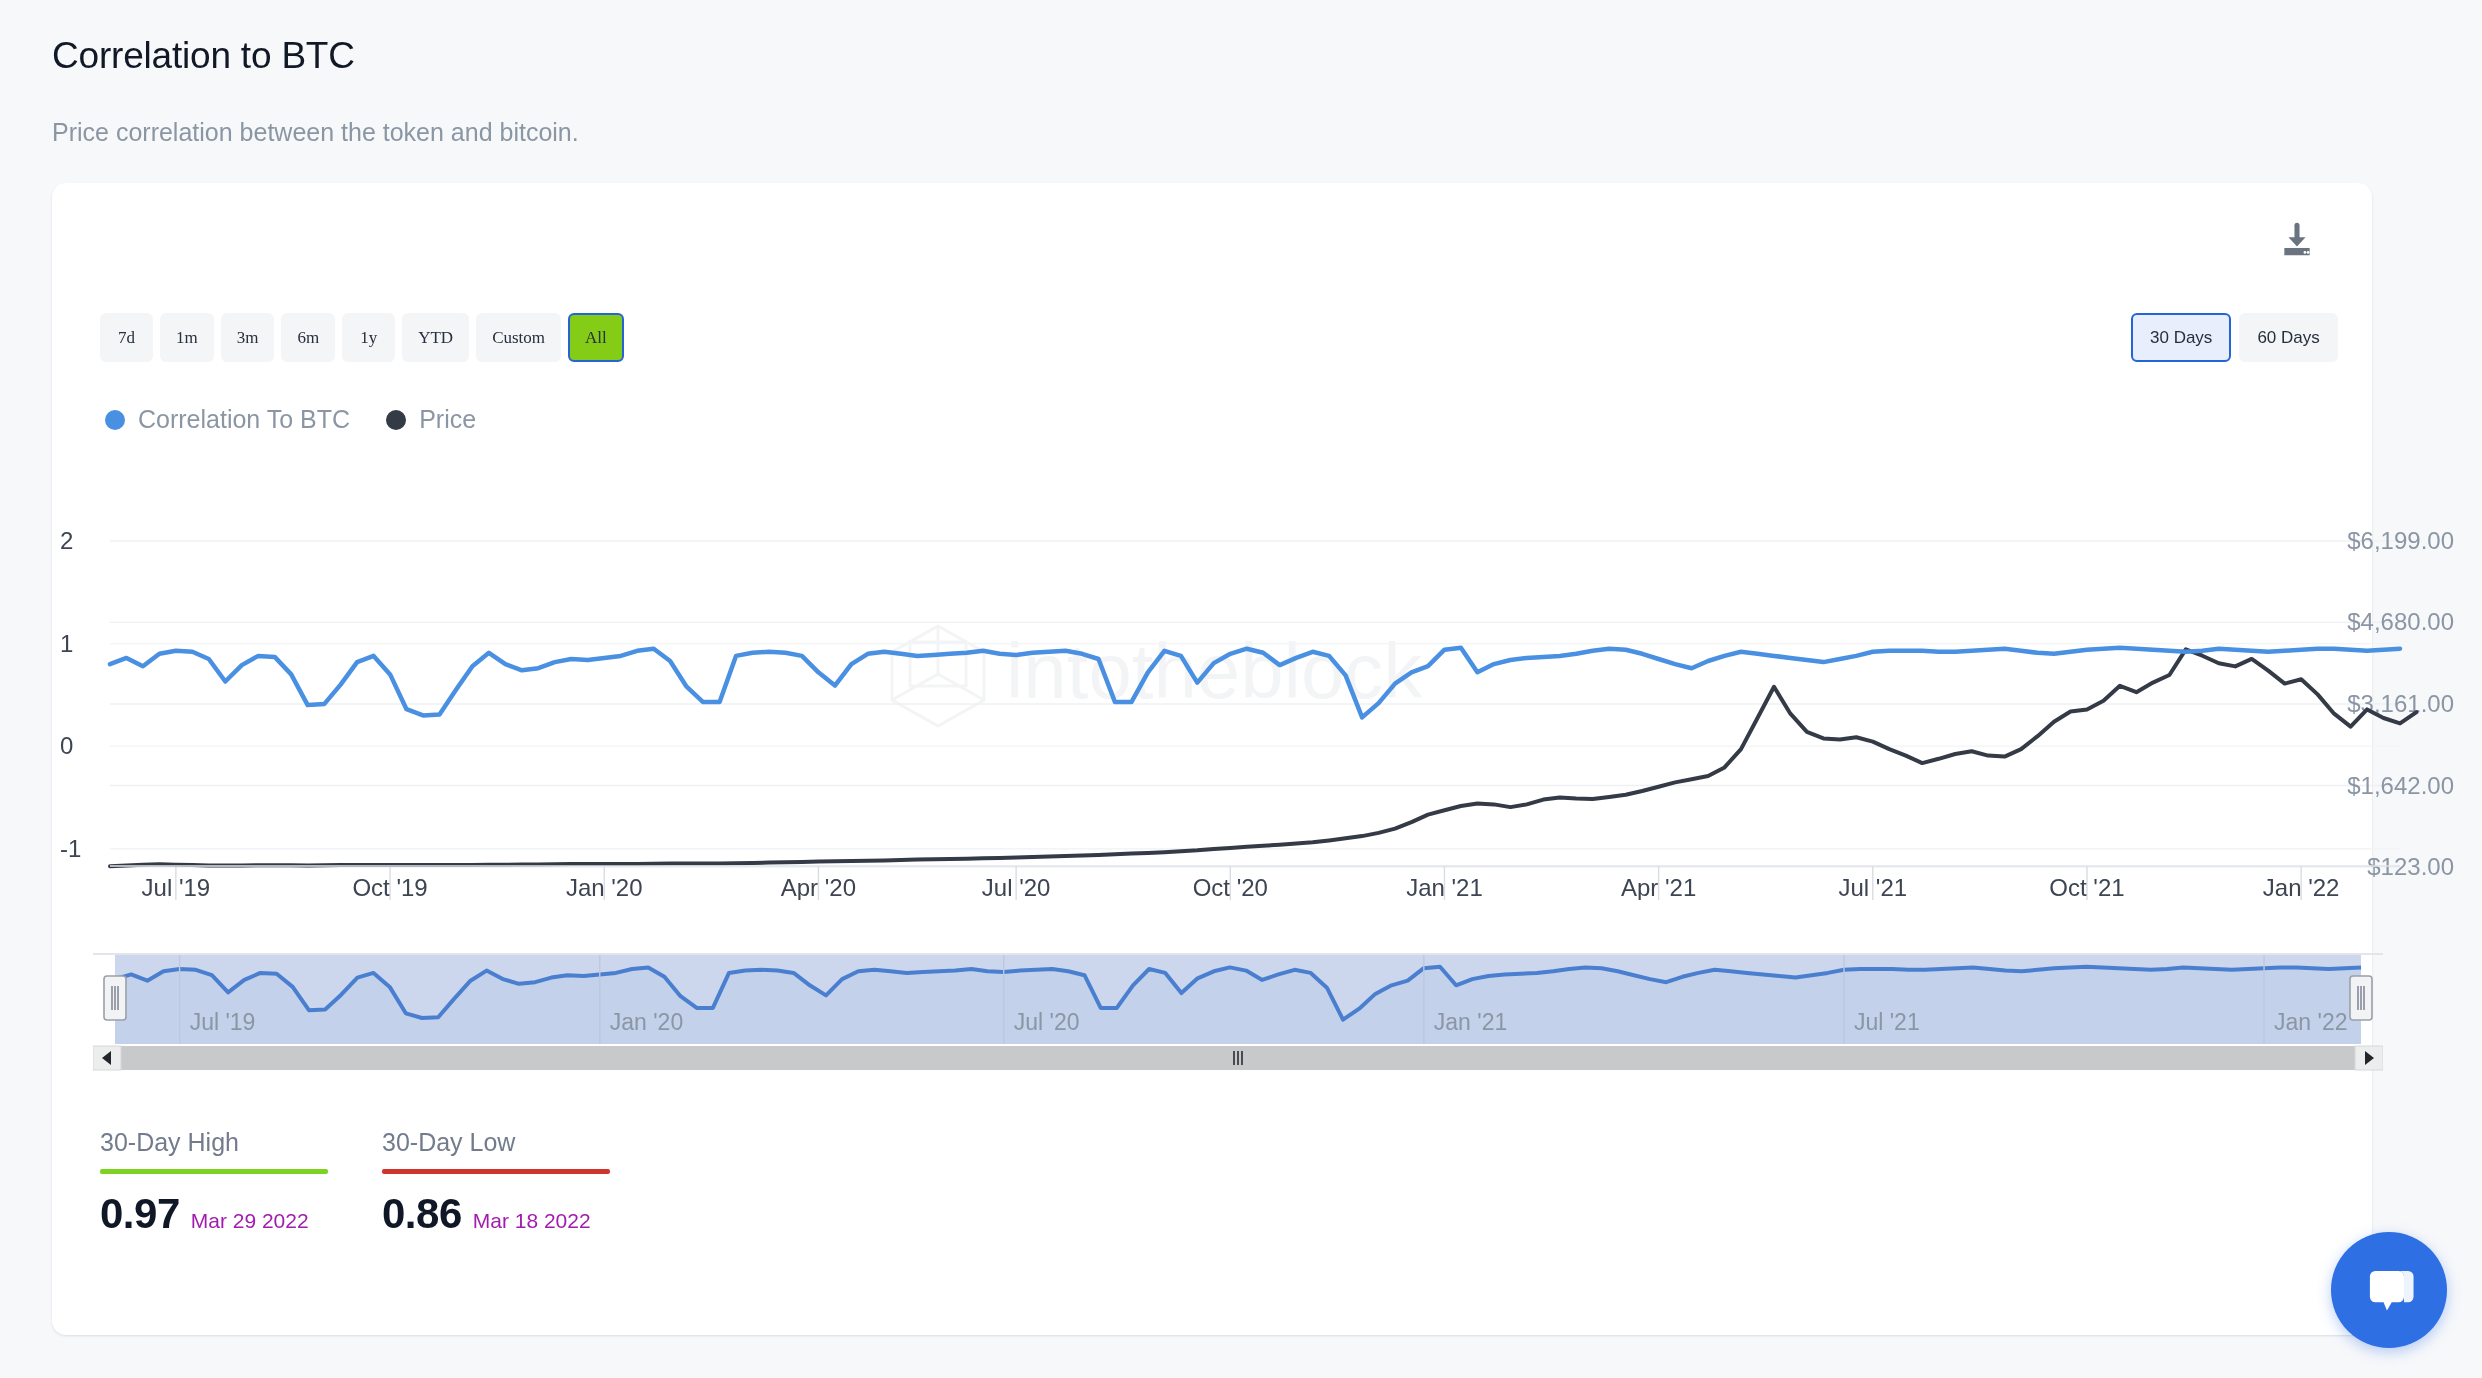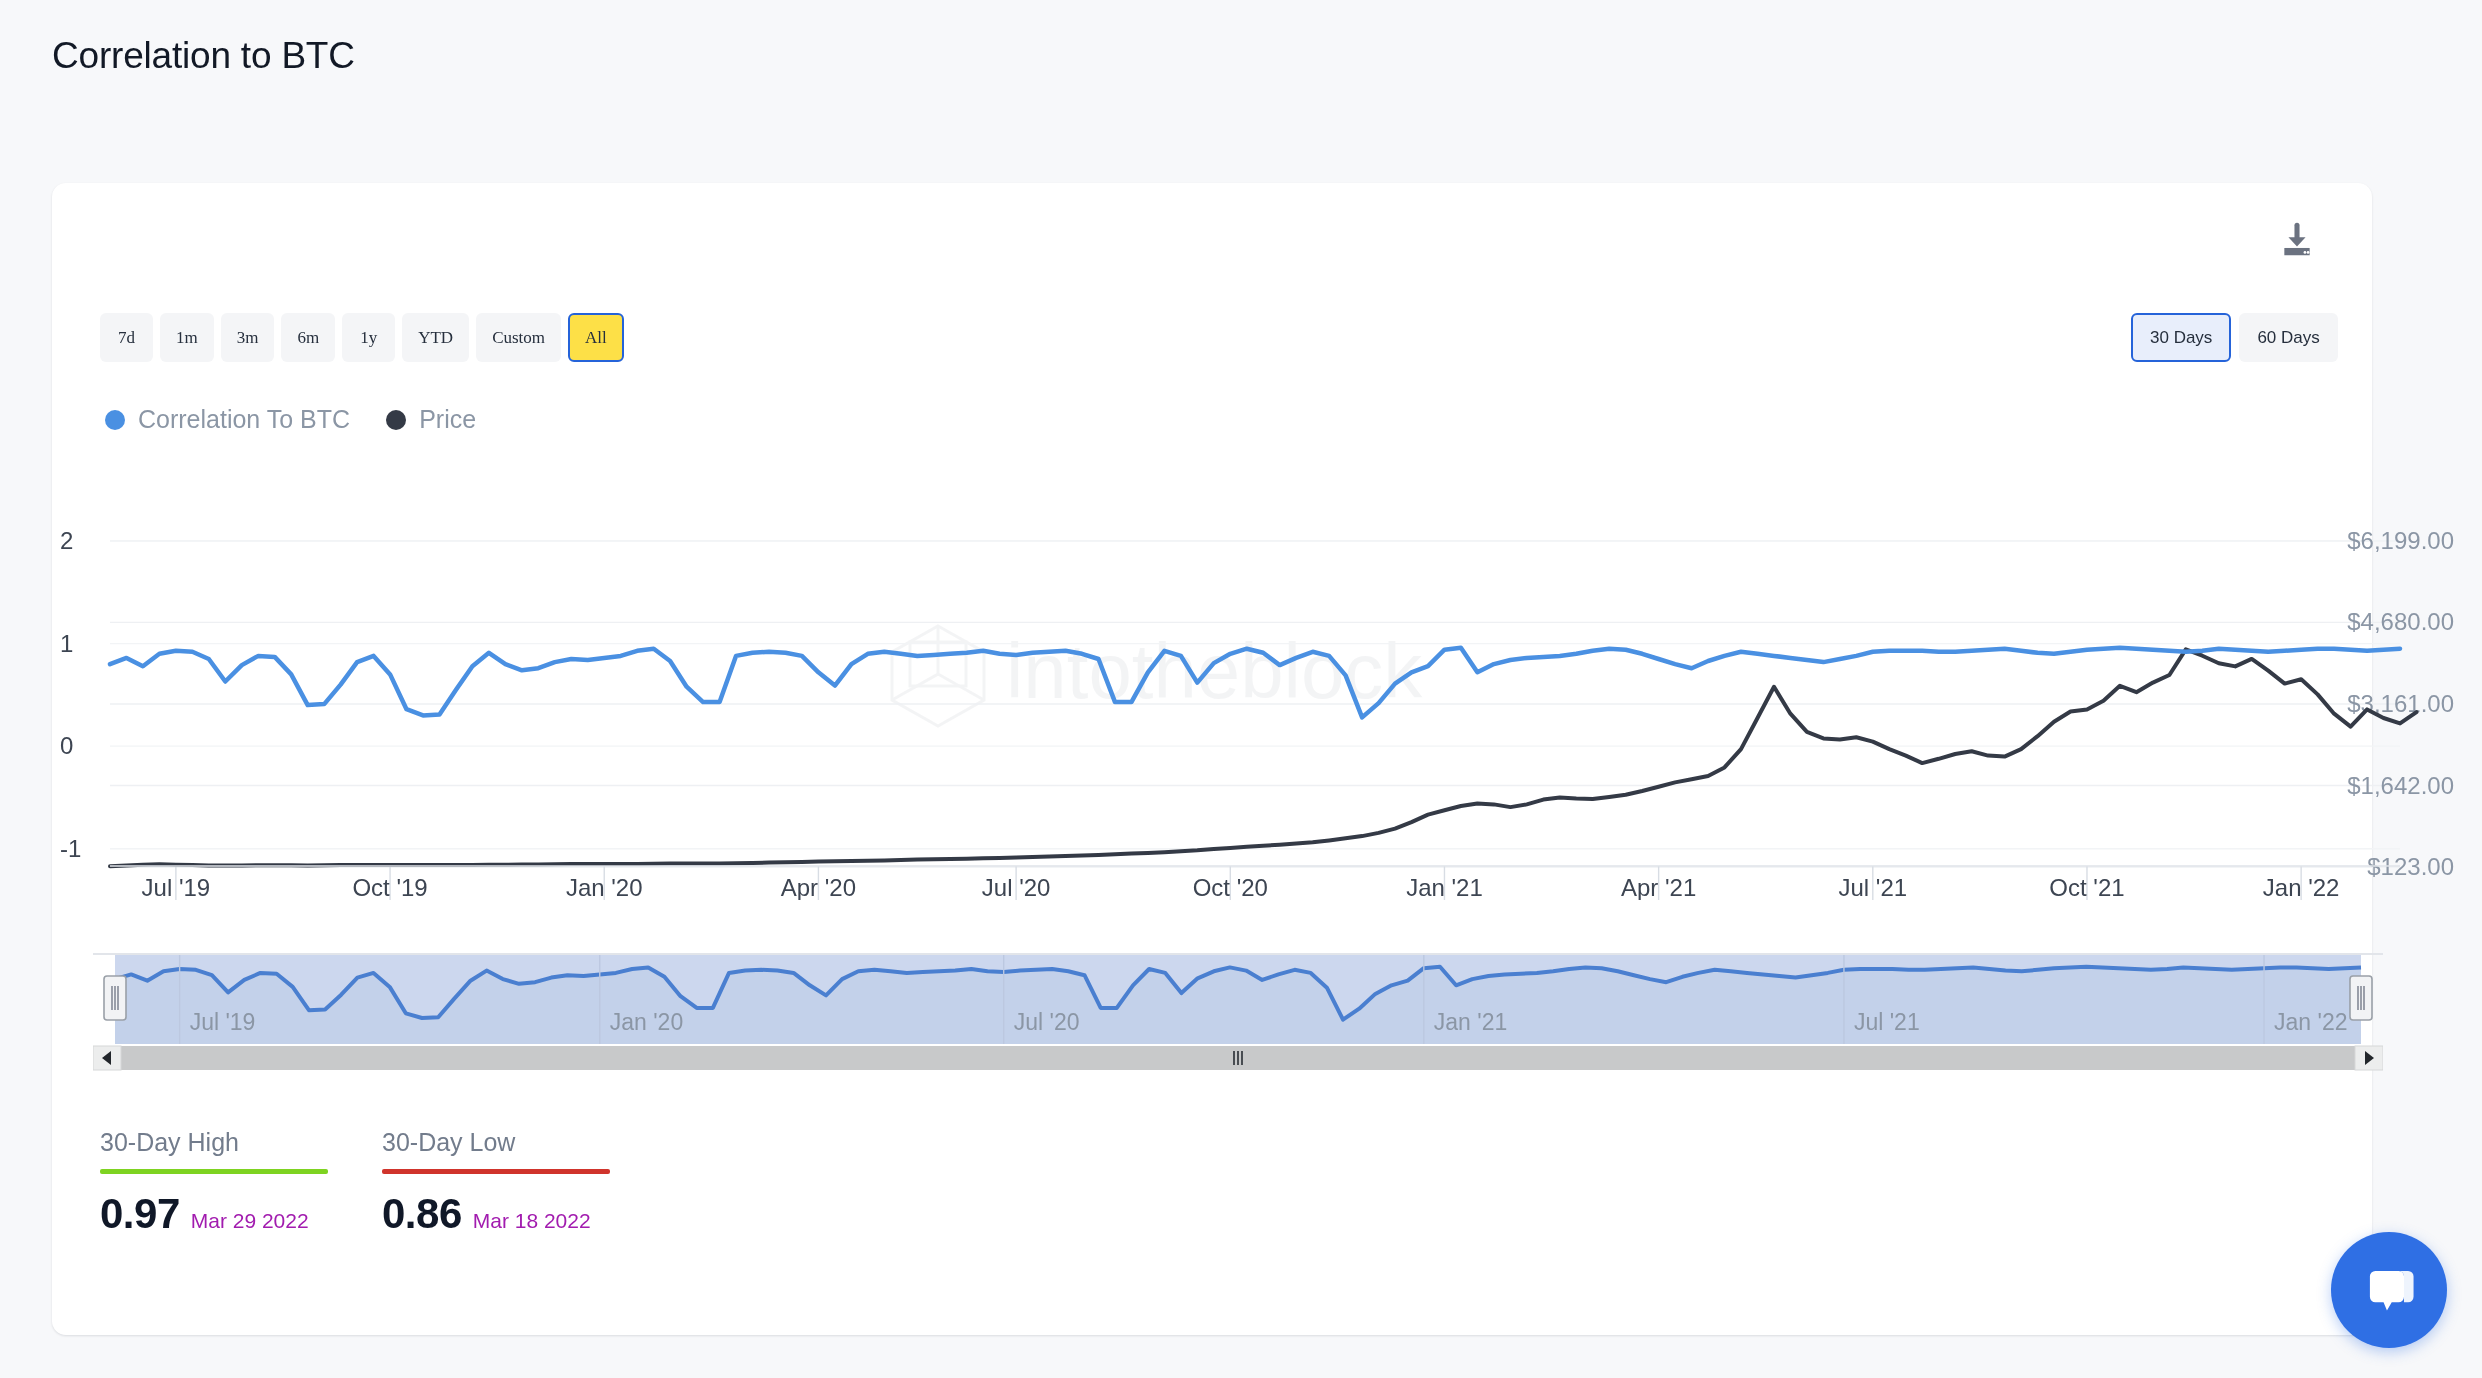--- a/index.html
+++ b/index.html
@@ -62,21 +62,21 @@
     background: #f4f5f7;
     border: 1px solid transparent;
     color: #262f3d;
     font-size: 17px;
     font-family: Liberation Serif, serif;
     display: flex; align-items: center; justify-content: center;
     cursor: pointer;
     white-space: nowrap;
   }
   .range-btn.active {
-    background: #fde047;
+    background: #84cc16;
     border: 2px solid #2563d9;
     font-weight: 400;
   }
 
   
   .days-row {
     position: absolute;
     left: 2131px; top: 313px;
     display: flex; gap: 8px;
   }
@@ -152,20 +152,21 @@
     cursor: pointer;
     box-shadow: 0 4px 14px rgba(47,111,228,.34);
   }
 </style>
 </head>
 <body>
 
 <div class="page">
 
   <div class="page-title">Correlation to BTC</div>
+  <div class="page-subtitle">Price correlation between the token and bitcoin.</div>
 
   <div class="card"></div>
 
   <div class="dl-icon">
     <svg viewBox="0 0 24 24" width="38" height="38" aria-hidden="true">
       <path d="M12 2 L12 12" stroke="#6b7280" stroke-width="3.2" stroke-linecap="round" fill="none"></path>
       <path d="M6.6 9.6 L12 15.4 L17.4 9.6 Z" fill="#6b7280"></path>
       <path d="M4 16.4 H20 V21 H4 Z" fill="#6b7280"></path>
       <circle cx="17" cy="19.2" r="0.85" fill="#ffffff"></circle>
       <circle cx="19" cy="19.2" r="0.85" fill="#ffffff"></circle>

